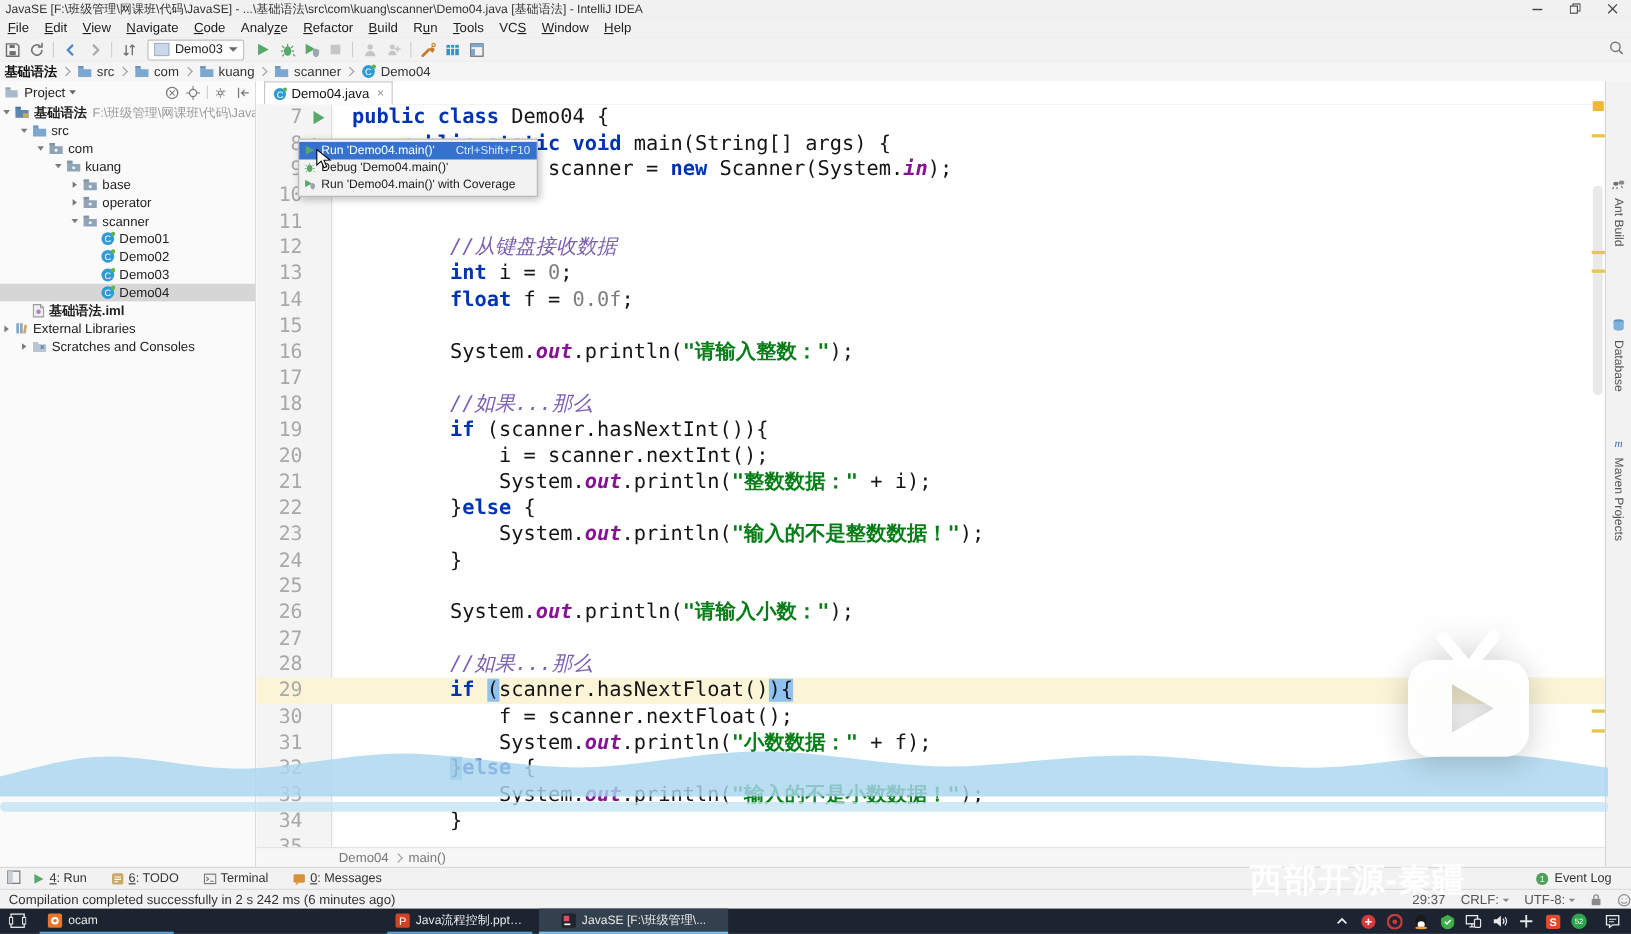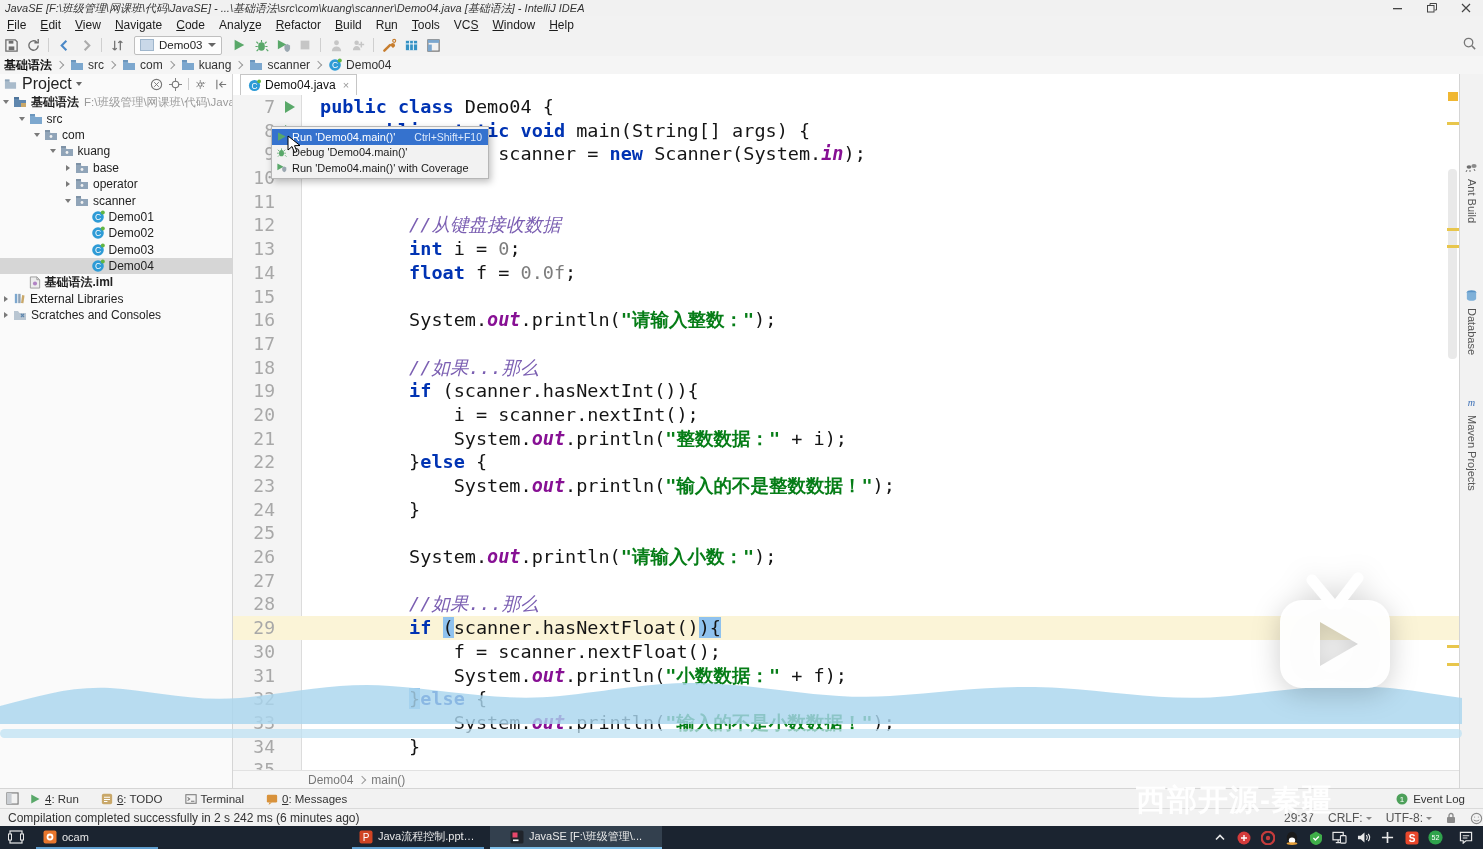--- a/index.html
+++ b/index.html
@@ -1,20 +1,20 @@
 <!DOCTYPE html>
 <html><head>
 <meta charset="utf-8">
 <style>
   html,body{margin:0;padding:0;background:#888;}
   #screen{position:relative;width:1483px;height:849px;background:#fff;overflow:hidden;
           font-family:"Liberation Sans",sans-serif;-webkit-font-smoothing:antialiased;}
   
   .titlebar{position:absolute;left:0;top:0;width:100%;height:16px;background:#F1F1F1;
-            border-bottom:1px solid #E3E3E3;display:flex;align-items:center;font-style:italic;}
+            border-bottom:1px solid #E3E3E3;display:flex;align-items:center;}
   .title-text{font-size:11px;color:#333;padding-left:5px;white-space:nowrap;}
   .win-controls{position:absolute;right:0;top:0;height:16px;display:flex;}
   .win-btn{width:34px;height:16px;display:flex;align-items:center;justify-content:center;color:#444;}
   
   .menubar{position:absolute;left:0;top:16px;width:100%;height:18px;background:#F2F2F2;
            display:flex;align-items:center;border-bottom:1px solid #E0E0E0;}
   .menu-item{font-size:12px;color:#1c1c1c;padding:0 7px;cursor:default;}
   .menu-item u{text-decoration:underline;}
   
   .toolbar{position:absolute;left:0;top:34px;width:100%;height:22px;background:#F2F2F2;
@@ -33,21 +33,21 @@
   .crumb{display:flex;align-items:center;padding:0 2px 0 4px;}
   .crumb.bold{font-weight:bold;color:#111;}
   .crumb .cicon{margin-right:4px;display:flex;}
   .crumb-sep{width:5px;height:5px;border-top:1.5px solid #9a9a9a;border-right:1.5px solid #9a9a9a;
              transform:rotate(45deg);margin:0 3px;}
   
   .main{position:absolute;left:0;top:74px;width:100%;height:714px;background:#fff;}
   
   .project-panel{position:absolute;left:0;top:0;width:232px;height:100%;background:#FAFAFA;
                  border-right:1px solid #D5D5D5;overflow:hidden;}
-  .pp-header{height:20px;display:flex;align-items:center;padding:0 4px;font-size:16px;color:#222;}
+  .pp-header{height:20px;display:flex;align-items:center;padding:0 4px;font-size:12px;color:#222;}
   .pp-header .hicons{margin-left:auto;display:flex;align-items:center;gap:6px;}
   .pp-title{margin-left:5px;}
   .pp-caret{margin-left:4px;width:0;height:0;border-left:3.5px solid transparent;
             border-right:3.5px solid transparent;border-top:4px solid #666;}
   .tree{font-size:12px;color:#222;}
   .tree-row{height:16.4px;display:flex;align-items:center;white-space:nowrap;position:relative;}
   .tree-row.selected{background:#D6D6D6;}
   .tr-label{margin-left:4px;}
   .tr-label.bold{font-weight:bold;}
   .tr-path{color:#9A9A9A;margin-left:5px;font-size:11.5px;}
@@ -503,21 +503,21 @@
             <span class="chev "></span>
             <span style="margin-left: 5px; display: flex;">
               <svg width="13" height="13" viewBox="0 0 14 14">
                 <rect x="2" y="2" width="2.6" height="10" fill="#7CA7CE"></rect>
                 <rect x="5.6" y="2" width="2.6" height="10" fill="#90A4B8"></rect>
                 <rect x="9.2" y="3.5" width="2.6" height="8.5" fill="#C9A86A" transform="rotate(8 10.5 8)"></rect>
               </svg>
             </span>
             <span class="tr-label">External Libraries</span>
           </div>
-          <div class="tree-row" style="padding-left: 4px;">
+          <div class="tree-row" style="padding-left: 20px;">
             <span class="chev "></span>
             <span style="margin-left: 5px; display: flex;">
               <svg width="14" height="12" viewBox="0 0 14 12">
                 <path d="M1 2h4l1.5 2H13v7H1z" fill="#B9C6D2"></path>
                 <path d="M8 5l3 3m0-3l-3 3" stroke="#5F87AE" stroke-width="1.2"></path>
               </svg>
             </span>
             <span class="tr-label">Scratches and Consoles</span>
           </div>
         </div>

